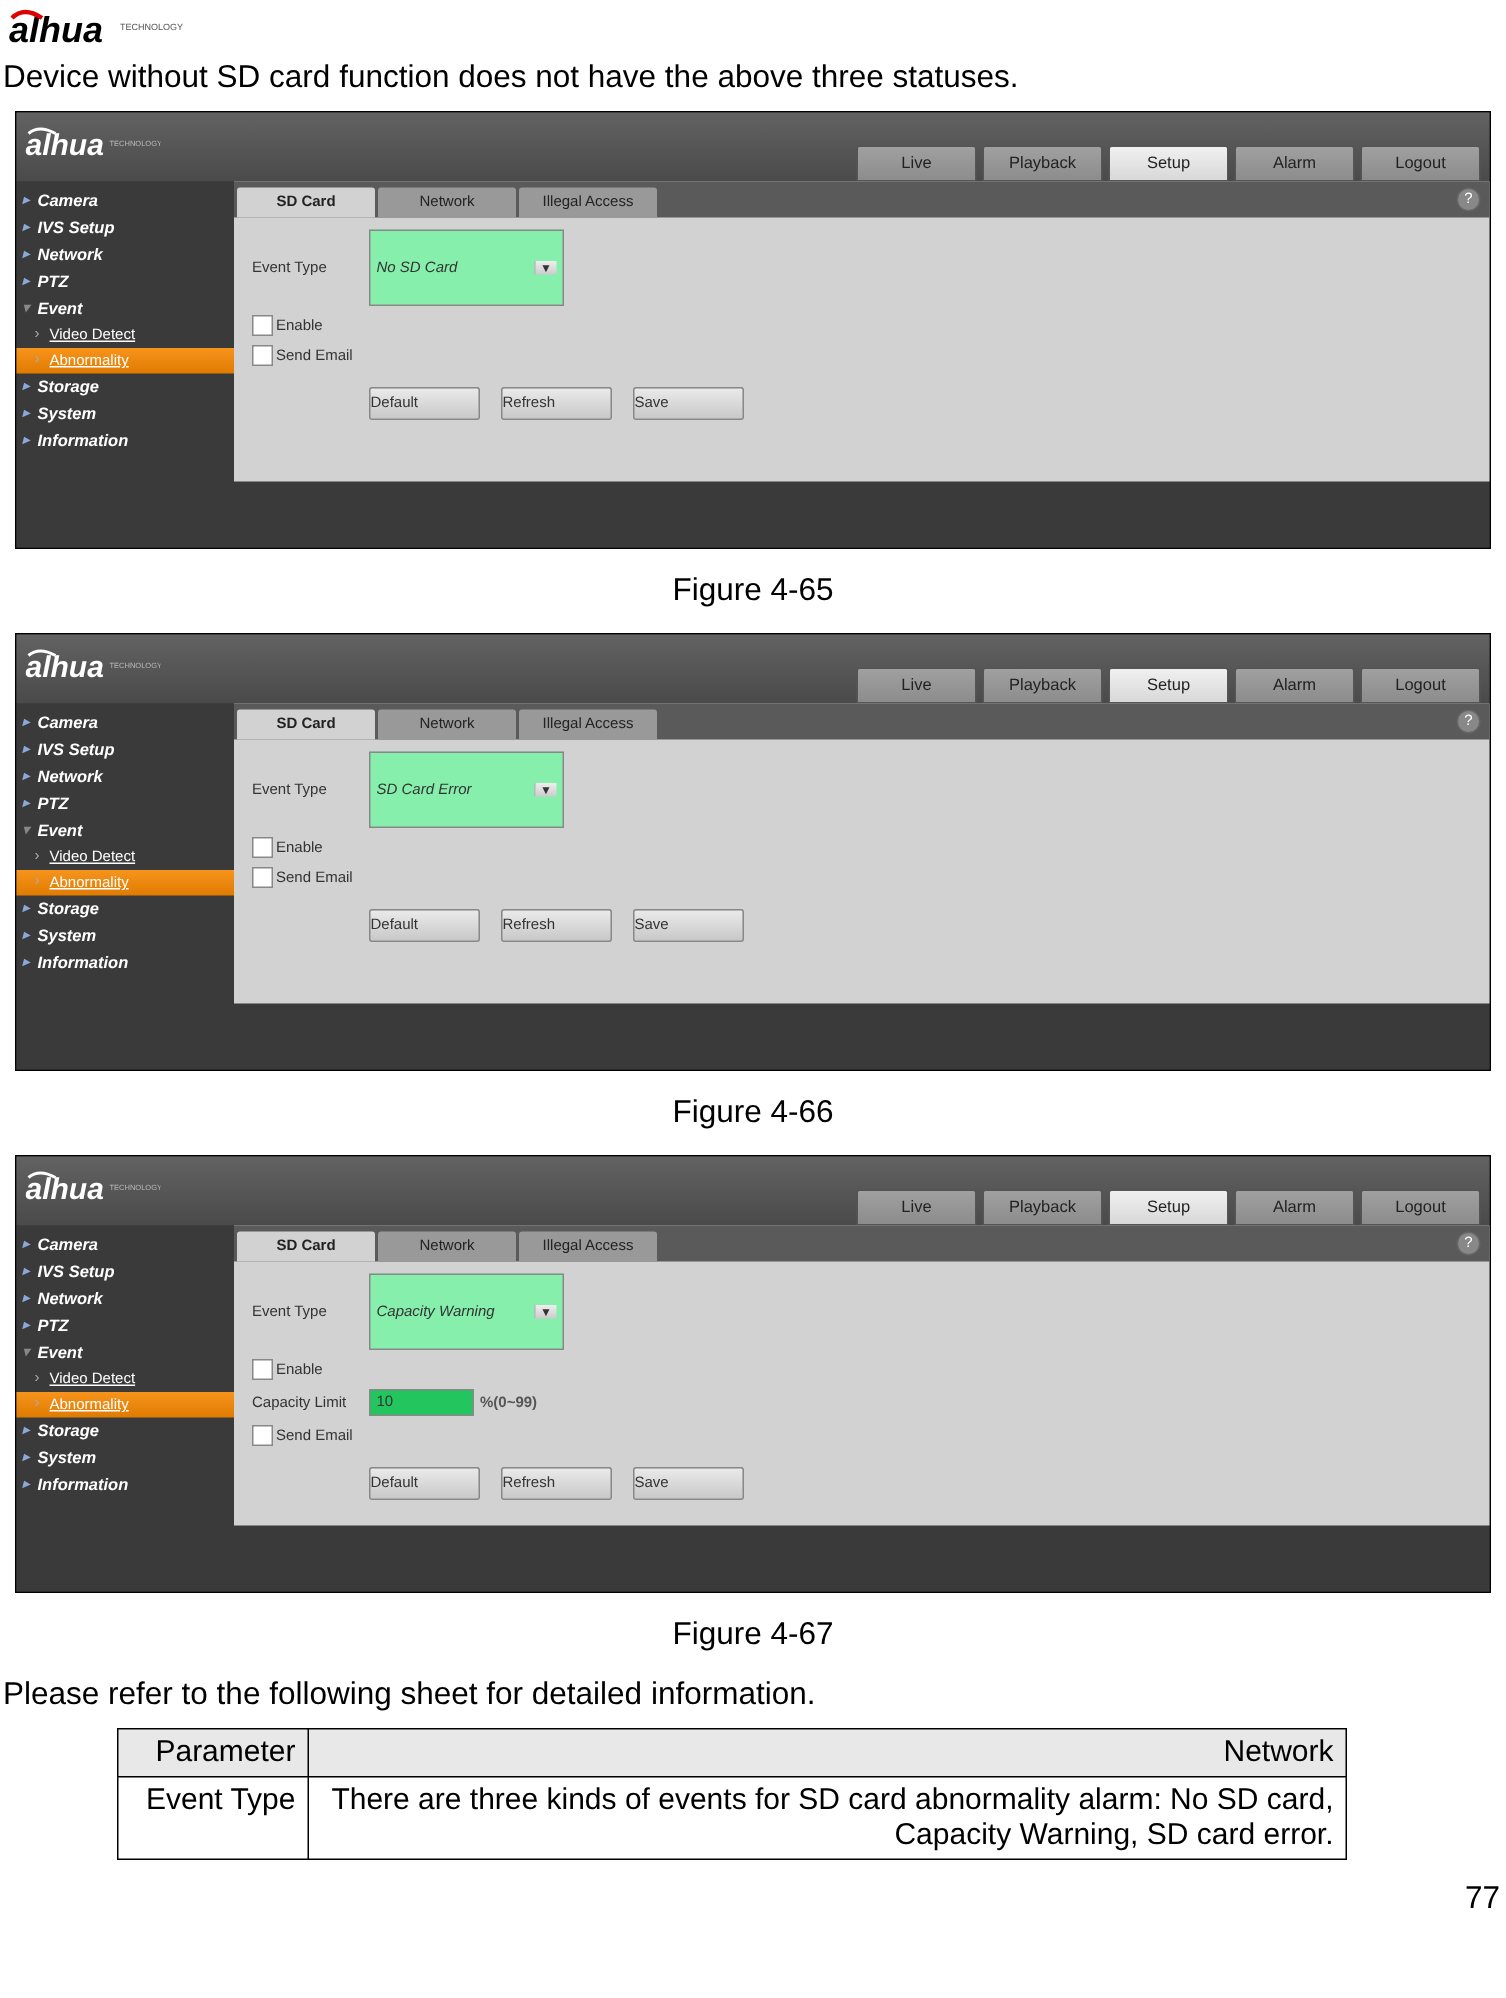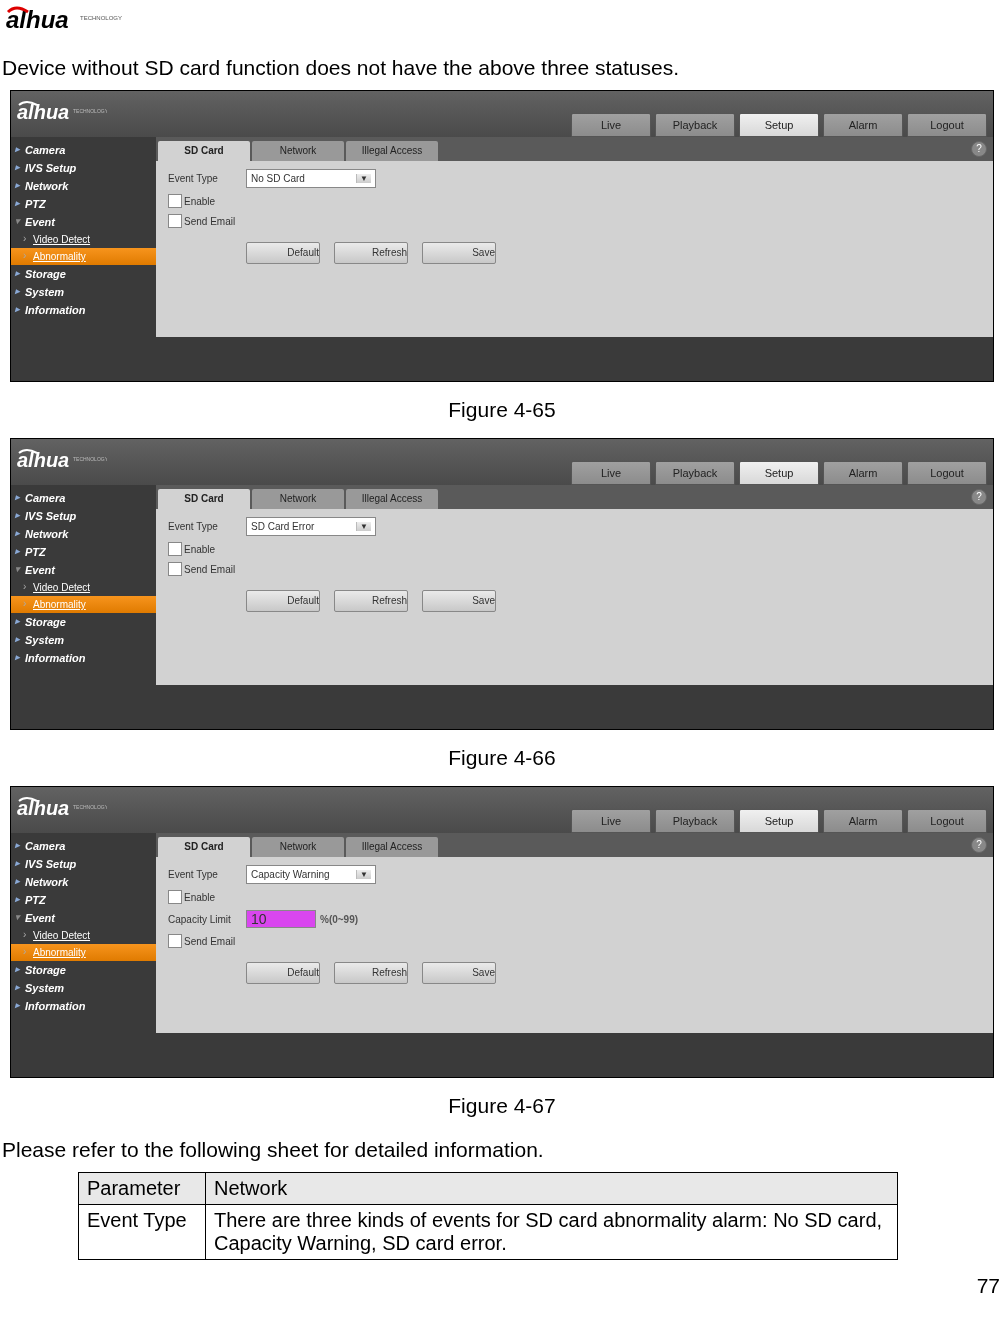--- a/index.html
+++ b/index.html
@@ -20,21 +20,21 @@
     position: relative;
   }
   .logo-small svg { width: 100%; height: 100%; }
   .manual-title {
     font-size: 22px;
     margin-left: 12px;
     color: #000;
   }
   .intro-text, .figure-caption, .refer-text {
     font-size: 21px;
-    margin: 20px 2px 10px 2px;
+    margin: 4px 2px 10px 2px;
   }
   .figure-caption {
     text-align: center;
     margin: 16px 4px;
   }
   
   .screenshot {
     border: 1px solid #000;
     margin: 2px 10px 0 10px;
     background: #3a3a3a;
@@ -167,84 +167,85 @@
   }
   .ss-row {
     display: flex;
     align-items: center;
     margin-bottom: 6px;
   }
   .ss-label { width: 78px; }
   .ss-select {
     width: 120px;
     height: 17px;
-    background: #ffffff;
+    background: #86efac;
     border: 1px solid #888;
     font-size: 10px;
-    padding: 0 4px;
+    padding: 16px 4px;
     display:flex;
     justify-content:space-between;
     align-items:center;
+    font-style:italic;
   }
   .ss-select .arrow {
     width:14px;
     text-align:center;
     border-left:1px solid #bbb;
     background:linear-gradient(#eee,#ccc);
     font-size:8px;
   }
   .ss-check {
     width: 12px;
     height: 12px;
     border: 1px solid #888;
     background: #fff;
     margin-right: 2px;
     display:inline-block;
     vertical-align:middle;
   }
   .ss-input {
     width: 60px;
     height: 16px;
-    background: #d946ef;
+    background: #22c55e;
     border: 1px solid #888;
-    font-size: 14px;
+    font-size: 10px;
     padding: 0 4px;
     line-height:16px;
   }
   .ss-hint { margin-left: 4px; color:#555;font-weight:bold; }
   .ss-btnrow {
     display: flex;
     gap: 14px;
     margin: 14px 0 6px 78px;
   }
   .ss-btn {
     width: 72px;
     height: 20px;
     background: linear-gradient(#eaeaea,#c8c8c8);
     border: 1px solid #888;
     font-size: 10px;
-    text-align: right;
+    text-align: left;
     line-height: 20px;
     border-radius: 2px;
   }
   .ss-footer {
     height: 44px;
     background: #3a3a3a;
   }
   
   .param-table {
     border-collapse: collapse;
     margin: 2px 0 0 78px;
     width: 820px;
     font-size: 20px;
   }
   .param-table td, .param-table th {
     border: 1px solid #000;
     padding: 4px 8px;
-    text-align: left;
+    text-align: right;
     vertical-align: top;
     font-weight: normal;
     margin-top: 16px;
   }
   .param-table th { background: #e8e8e8; }
   .param-col1 { width: 110px; }
   .page-num {
     text-align: right;
     font-size: 21px;
     padding: 14px 4px 6px 0;

